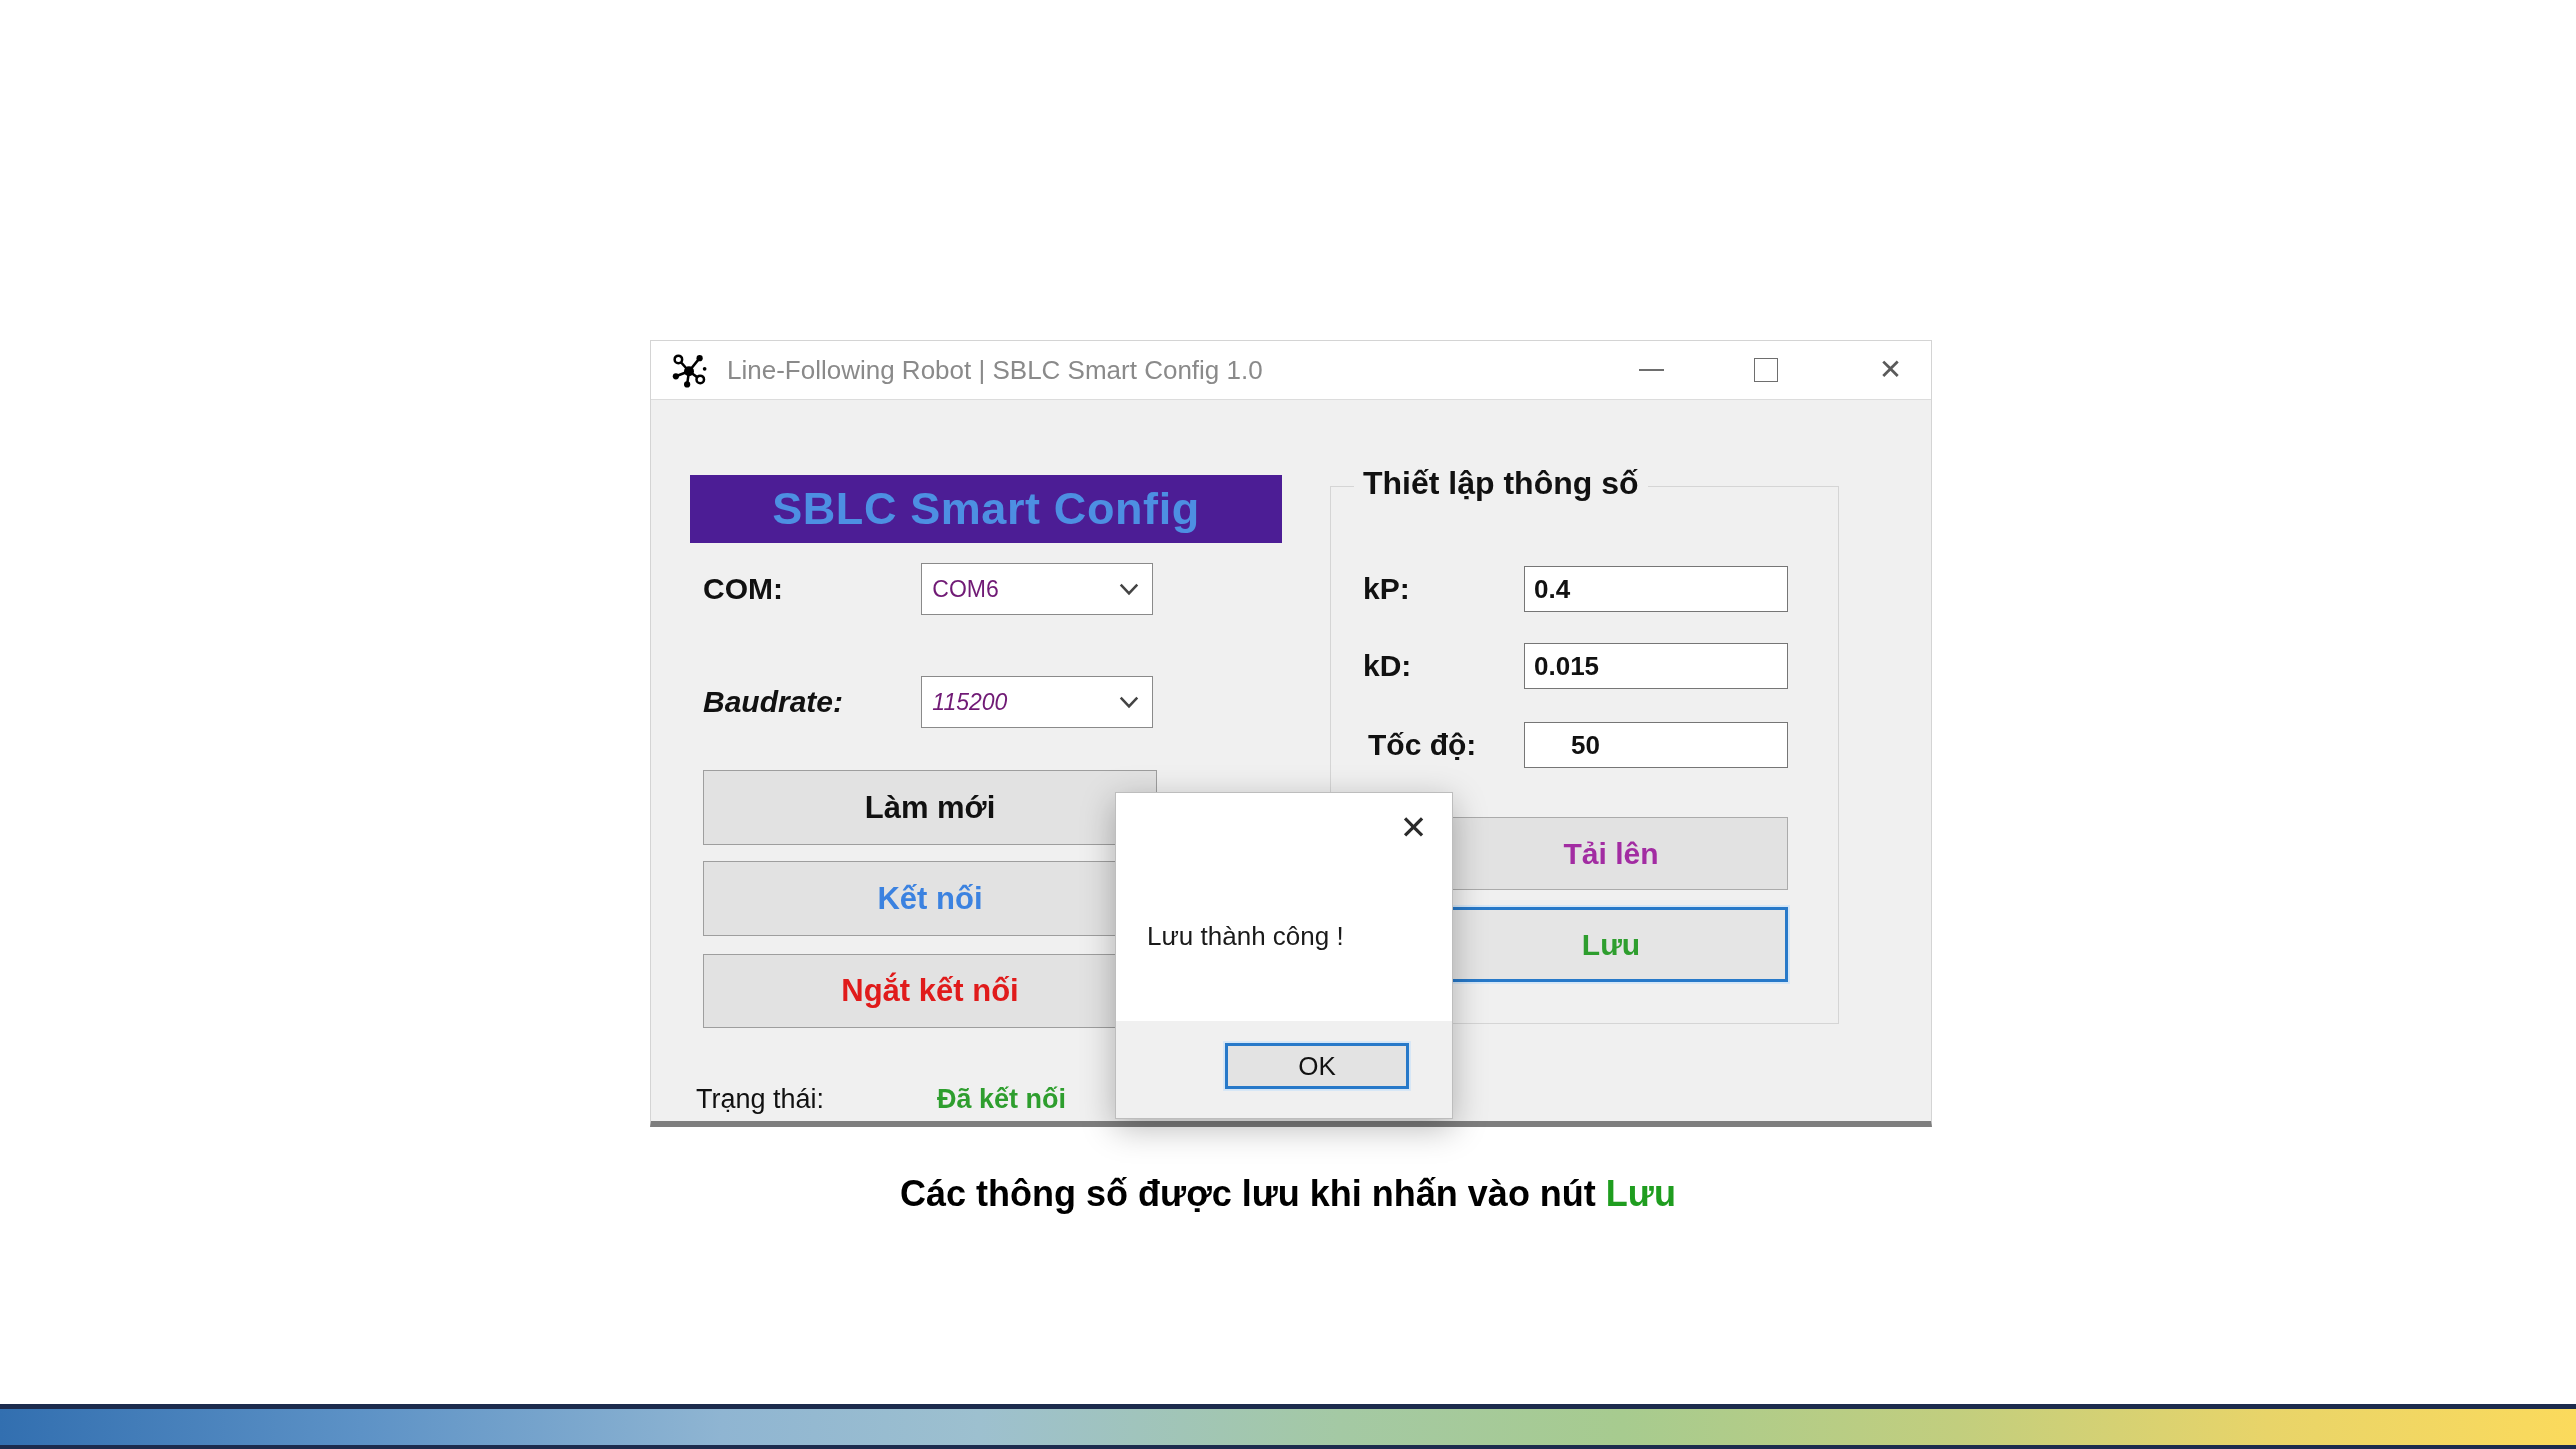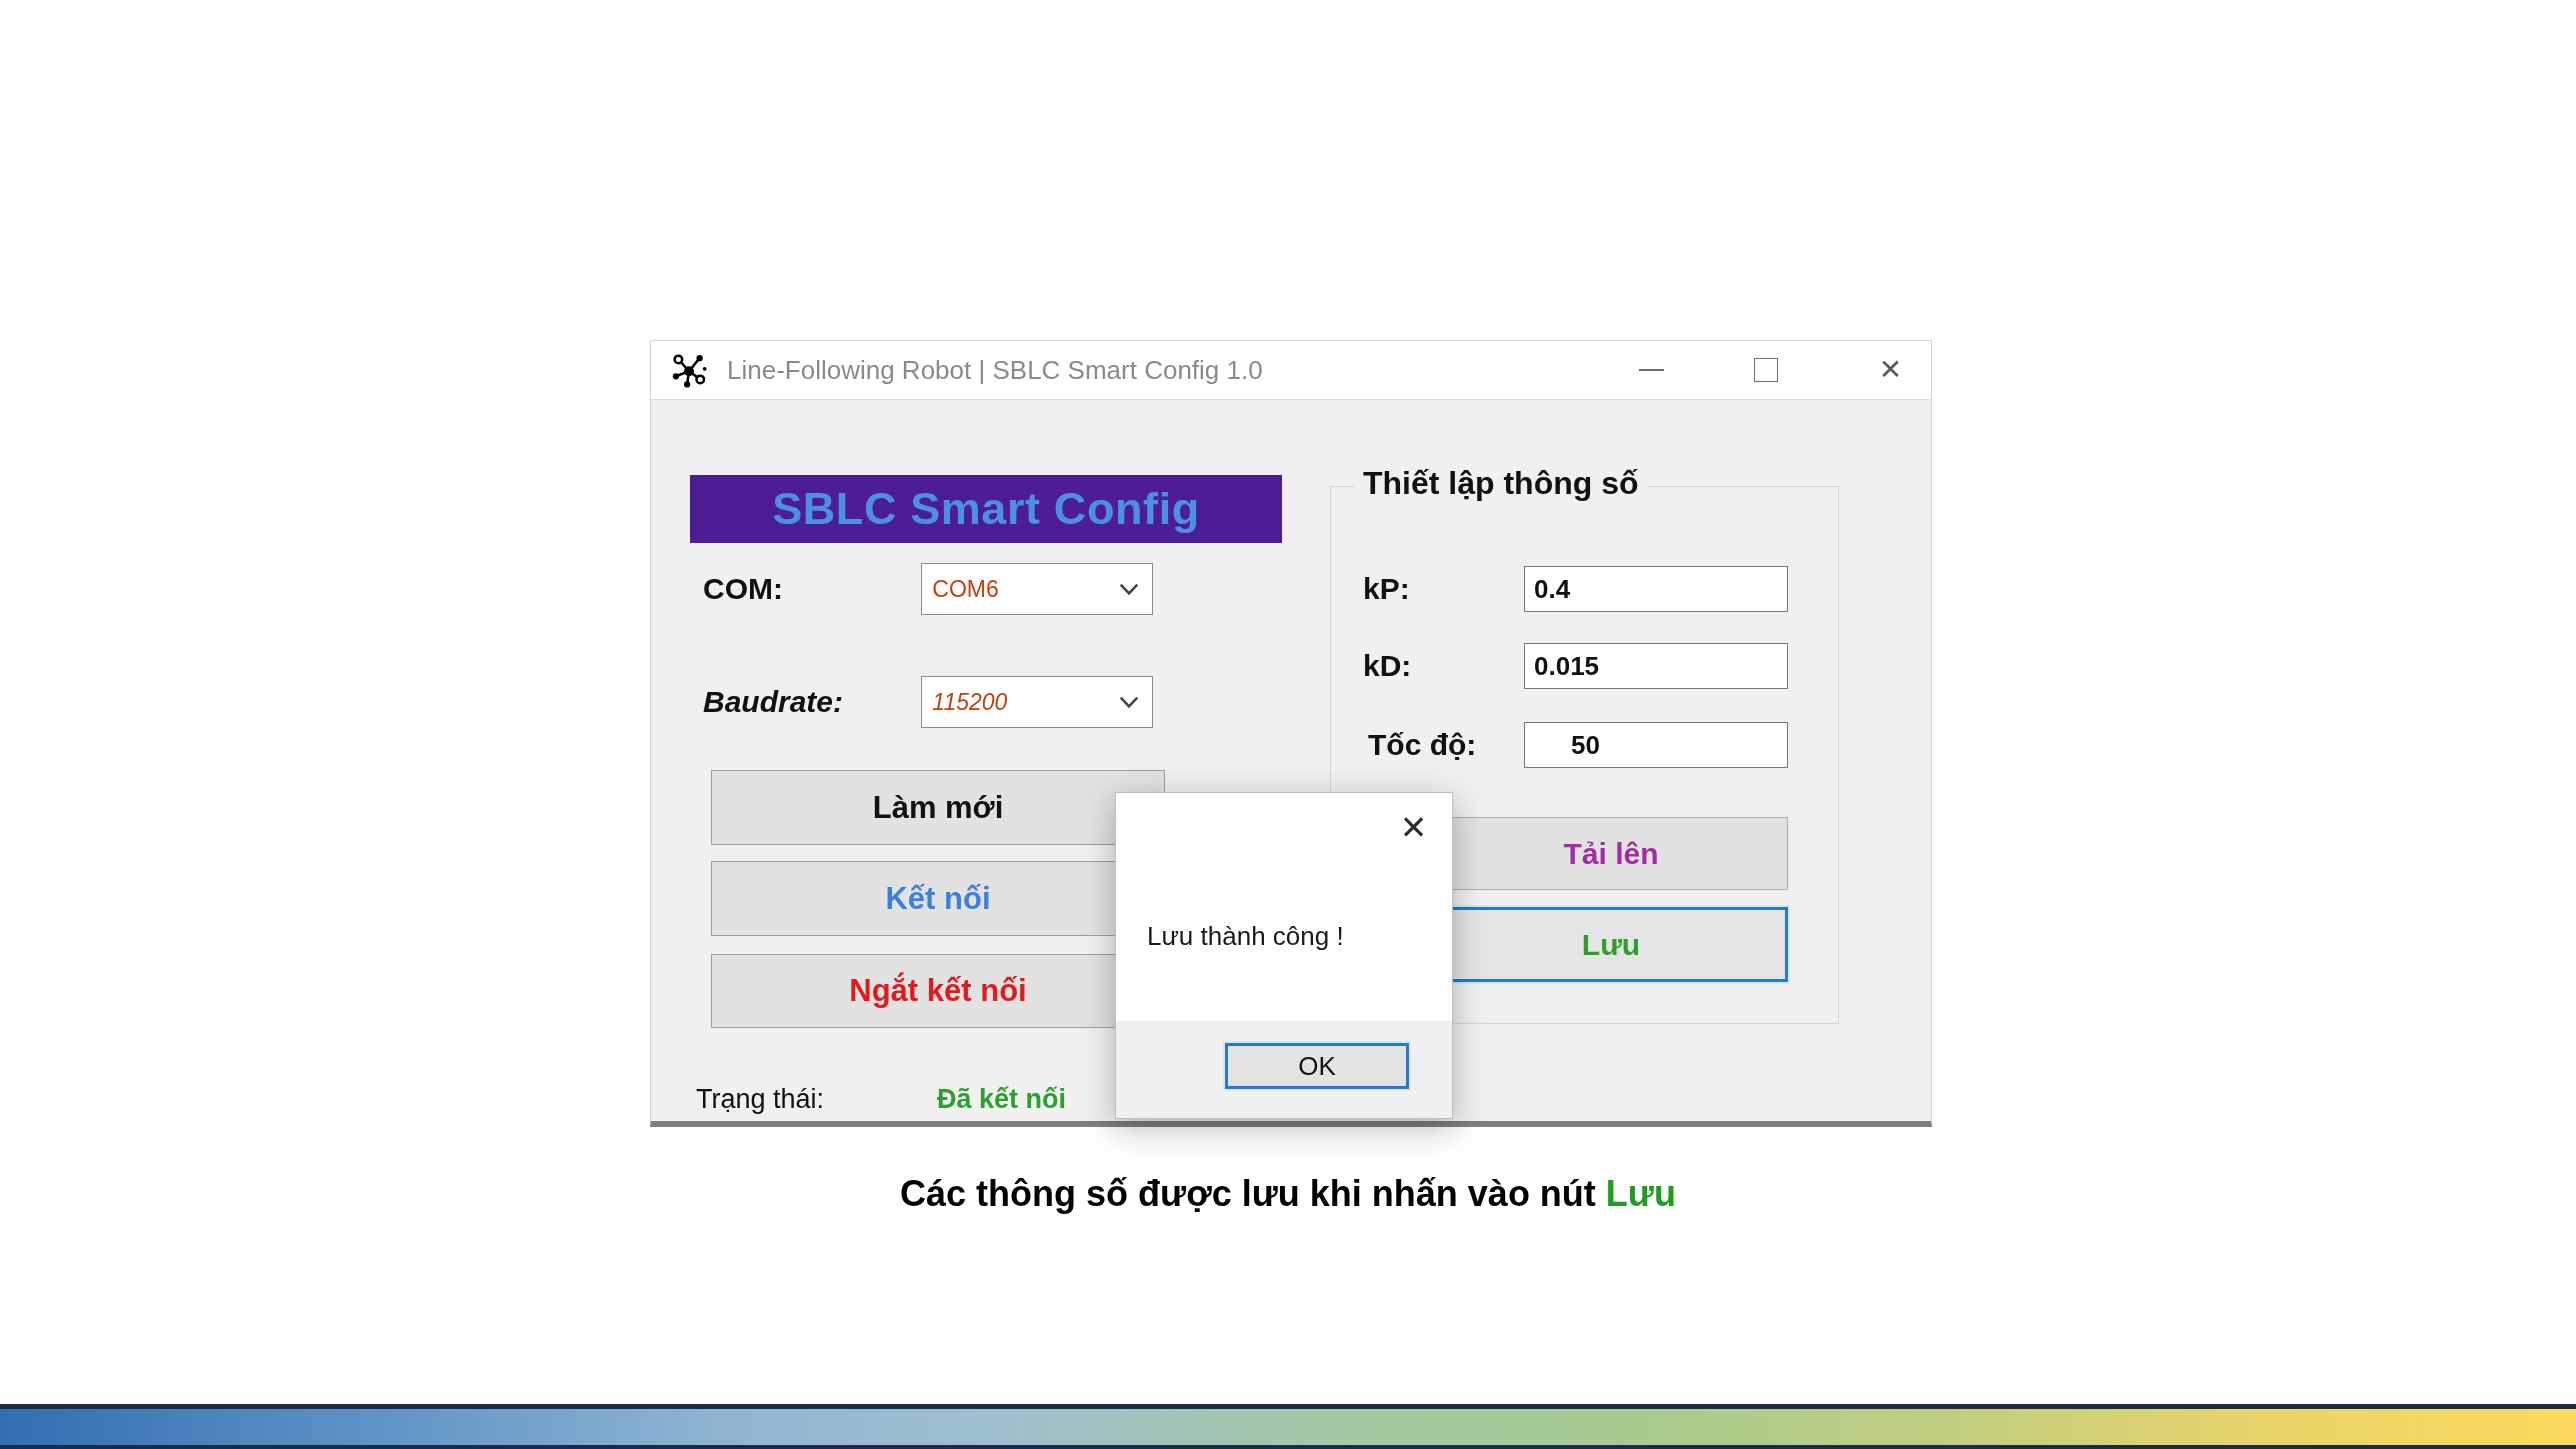--- a/index.html
+++ b/index.html
@@ -42,26 +42,26 @@
   }
   .fld-label{position:absolute;font-weight:bold;color:#111;font-size:30px;white-space:nowrap;}
   .lbl-com{left:52px;top:163px;line-height:52px;}
   .lbl-baud{left:52px;top:276px;line-height:52px;font-style:italic;}
   .combo{
     position:absolute;left:270px;width:232px;height:52px;background:#ffffff;
     border:1.3px solid #8a8a8a;box-sizing:border-box;display:flex;align-items:center;
   }
   .combo-com{top:163px;}
   .combo-baud{top:276px;font-style:italic;}
-  .combo-text{font-size:23px;color:#c2410c;padding-left:10.3px;flex:1;white-space:nowrap;}
+  .combo-text{font-size:23px;color:#701a75;padding-left:10.3px;flex:1;white-space:nowrap;}
   .combo-chev{width:22px;height:14px;margin-right:11.6px;flex:0 0 auto;}
   .lbtn{
     position:absolute;left:52px;width:454px;background:#e2e2e2;border:1.3px solid #9e9e9e;
     box-sizing:border-box;display:flex;align-items:center;justify-content:center;
-    font-size:31px;font-weight:bold;white-space:nowrap;cursor:default;margin-left:8px;
+    font-size:31px;font-weight:bold;white-space:nowrap;cursor:default;
   }
   .btn-refresh{top:370px;height:75px;color:#111;}
   .btn-connect{top:461px;height:75px;color:#3b82e0;}
   .btn-disconnect{top:554px;height:74px;color:#e01b1b;}
   .status-label{position:absolute;left:45px;top:680px;font-size:27px;color:#111;line-height:39px;white-space:nowrap;}
   .status-value{position:absolute;left:286px;top:680px;font-size:27px;color:#2e9e2e;font-weight:bold;line-height:39px;white-space:nowrap;}
 
   
   .groupbox{
     position:absolute;left:679px;top:86px;width:509px;height:538px;

